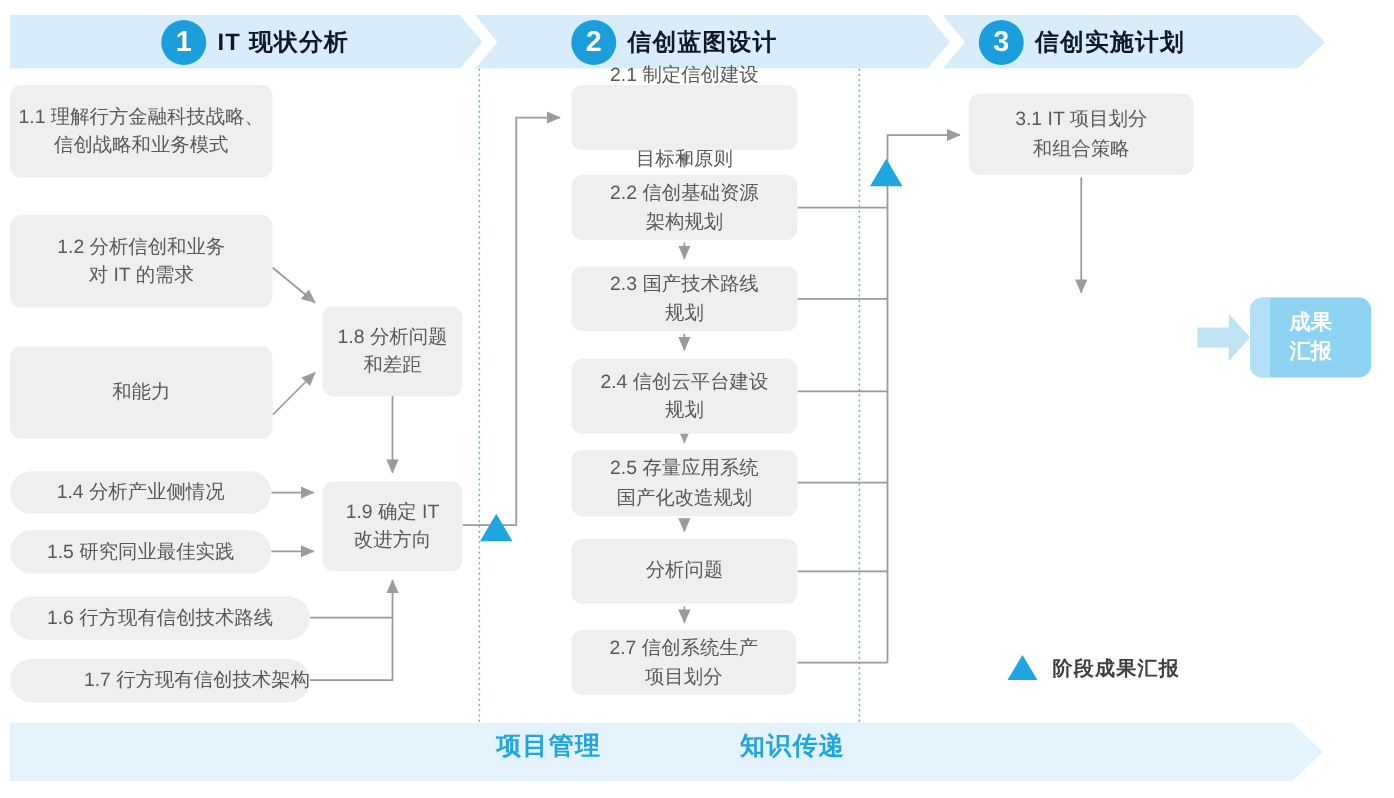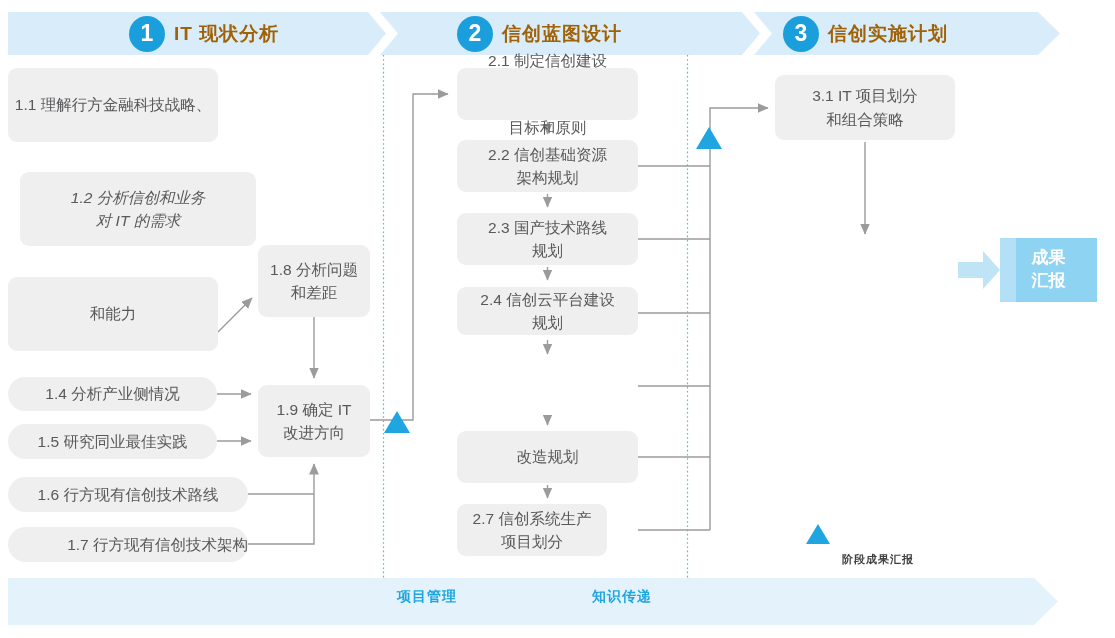--- a/index.html
+++ b/index.html
@@ -11,39 +11,39 @@
   .band{position:absolute;}
   .band.top{left:8px;top:12px;width:1052px;height:43px;background:#D8EDF9;
     clip-path:polygon(0 0,calc(100% - 22px) 0,100% 50%,calc(100% - 22px) 100%,0 100%);}
   .band.bottom{left:8px;top:578px;width:1050px;height:47px;background:#E4F3FB;
     clip-path:polygon(0 0,calc(100% - 24px) 0,100% 50%,calc(100% - 24px) 100%,0 100%);}
   .chev{position:absolute;top:0;width:30px;height:43px;background:#ffffff;
     clip-path:polygon(0 0,12px 0,100% 50%,12px 100%,0 100%,calc(100% - 12px) 50%);}
   .phase{position:absolute;top:0;height:43px;display:flex;align-items:center;gap:9px;}
   .pcirc{width:36px;height:36px;border-radius:50%;background:#1B9FDC;color:#fff;
     display:flex;align-items:center;justify-content:center;font-weight:bold;font-size:23px;}
-  .plabel{font-weight:bold;font-size:19px;color:#a16207;letter-spacing:1px;white-space:nowrap;}
+  .plabel{font-weight:bold;font-size:19px;color:#0f172a;letter-spacing:1px;white-space:nowrap;}
   .bandlabel{position:absolute;top:0;height:37px;display:flex;align-items:center;
-    font-weight:bold;font-size:14px;color:#1FA6E0;letter-spacing:1px;white-space:nowrap;}
+    font-weight:bold;font-size:20px;color:#1FA6E0;letter-spacing:1px;white-space:nowrap;}
   
   .node{position:absolute;background:#EFEFEF;border-radius:9px;color:#58595B;
     font-size:15.5px;line-height:1.5;text-align:center;
     display:flex;flex-direction:column;align-items:center;justify-content:center;}
   .node .ln{display:block;white-space:nowrap;}
   .pill{border-radius:18px;}
   
   .tri{position:absolute;width:0;height:0;border-left:13px solid transparent;
     border-right:13px solid transparent;border-bottom:22px solid #1FA6E0;}
   .tri.small{border-left-width:12px;border-right-width:12px;border-bottom-width:20px;}
   
-  .legend-label{position:absolute;font-weight:bold;font-size:11px;color:#404040;
-    letter-spacing:1px;white-space:nowrap;margin-top:27px;}
+  .legend-label{position:absolute;font-weight:bold;font-size:16px;color:#404040;
+    letter-spacing:1px;white-space:nowrap;}
   
   .outcome{position:absolute;left:1000px;top:238px;width:97px;height:64px;background:#8FD3F2;
-    border-radius:0;overflow:hidden;display:flex;flex-direction:column;align-items:center;
+    border-radius:10px;overflow:hidden;display:flex;flex-direction:column;align-items:center;
     justify-content:center;color:#ffffff;font-weight:bold;font-size:17px;line-height:1.35;}
   .outcome .stripe{position:absolute;left:0;top:0;bottom:0;width:16px;background:#B3E0F7;}
   .outcome .ln{position:relative;}
   
   svg.layer{position:absolute;left:0;top:0;}
 </style>
 </head>
 <body>
 
 <div id="stage">
@@ -101,22 +101,23 @@
       <path d="M710,530 V108 H768" marker-end="url(#ah)"></path>
 
       <path d="M865,142 V234" marker-end="url(#ah)"></path>
     </g>
 
     <polygon points="958,262 983,262 983,251 1000,270 983,289 983,278 958,278" fill="#BEE4F6"></polygon>
   </svg>
 
   <div class="node" style="left:8px;top:68px;width:210px;height:74px;">
     <span class="ln">1.1 理解行方金融科技战略、</span>
+    <span class="ln">信创战略和业务模式</span>
   </div>
-  <div class="node" style="left:20px;top:172px;width:236px;height:74px;font-style:italic;">
+  <div class="node" style="left:8px;top:172px;width:210px;height:74px;">
     <span class="ln">1.2 分析信创和业务</span>
     <span class="ln">对 IT 的需求</span>
   </div>
   <div class="node" style="left:8px;top:277px;width:210px;height:74px;">
     <span class="ln">和能力</span>
   </div>
   <div class="node pill" style="left:8px;top:377px;width:209px;height:34px;">
     <span class="ln">1.4 分析产业侧情况</span>
   </div>
   <div class="node pill" style="left:8px;top:424px;width:209px;height:35px;">
@@ -142,28 +143,32 @@
     <span class="ln">目标和原则</span>
   </div>
   <div class="node" style="left:457px;top:140px;width:181px;height:52px;">
     <span class="ln">2.2 信创基础资源</span>
     <span class="ln">架构规划</span>
   </div>
   <div class="node" style="left:457px;top:213px;width:181px;height:52px;">
     <span class="ln">2.3 国产技术路线</span>
     <span class="ln">规划</span>
   </div>
-  <div class="node" style="left:457px;top:287px;width:181px;height:48px;">
+  <div class="node" style="left:457px;top:287px;width:181px;height:60px;">
     <span class="ln">2.4 信创云平台建设</span>
     <span class="ln">规划</span>
   </div>
+  <div class="node" style="left:457px;top:360px;width:181px;height:53px;">
+    <span class="ln">2.5 存量应用系统</span>
+    <span class="ln">国产化改造规划</span>
+  </div>
   <div class="node" style="left:457px;top:431px;width:181px;height:52px;">
-    <span class="ln">改造规划</span>
+    <span class="ln">分析问题</span>
   </div>
-  <div class="node" style="left:457px;top:504px;width:150px;height:52px;">
+  <div class="node" style="left:457px;top:504px;width:180px;height:52px;">
     <span class="ln">2.7 信创系统生产</span>
     <span class="ln">项目划分</span>
   </div>
 
   <div class="node" style="left:775px;top:75px;width:180px;height:65px;">
     <span class="ln">3.1 IT 项目划分</span>
     <span class="ln">和组合策略</span>
   </div>
 
   <div class="outcome">

